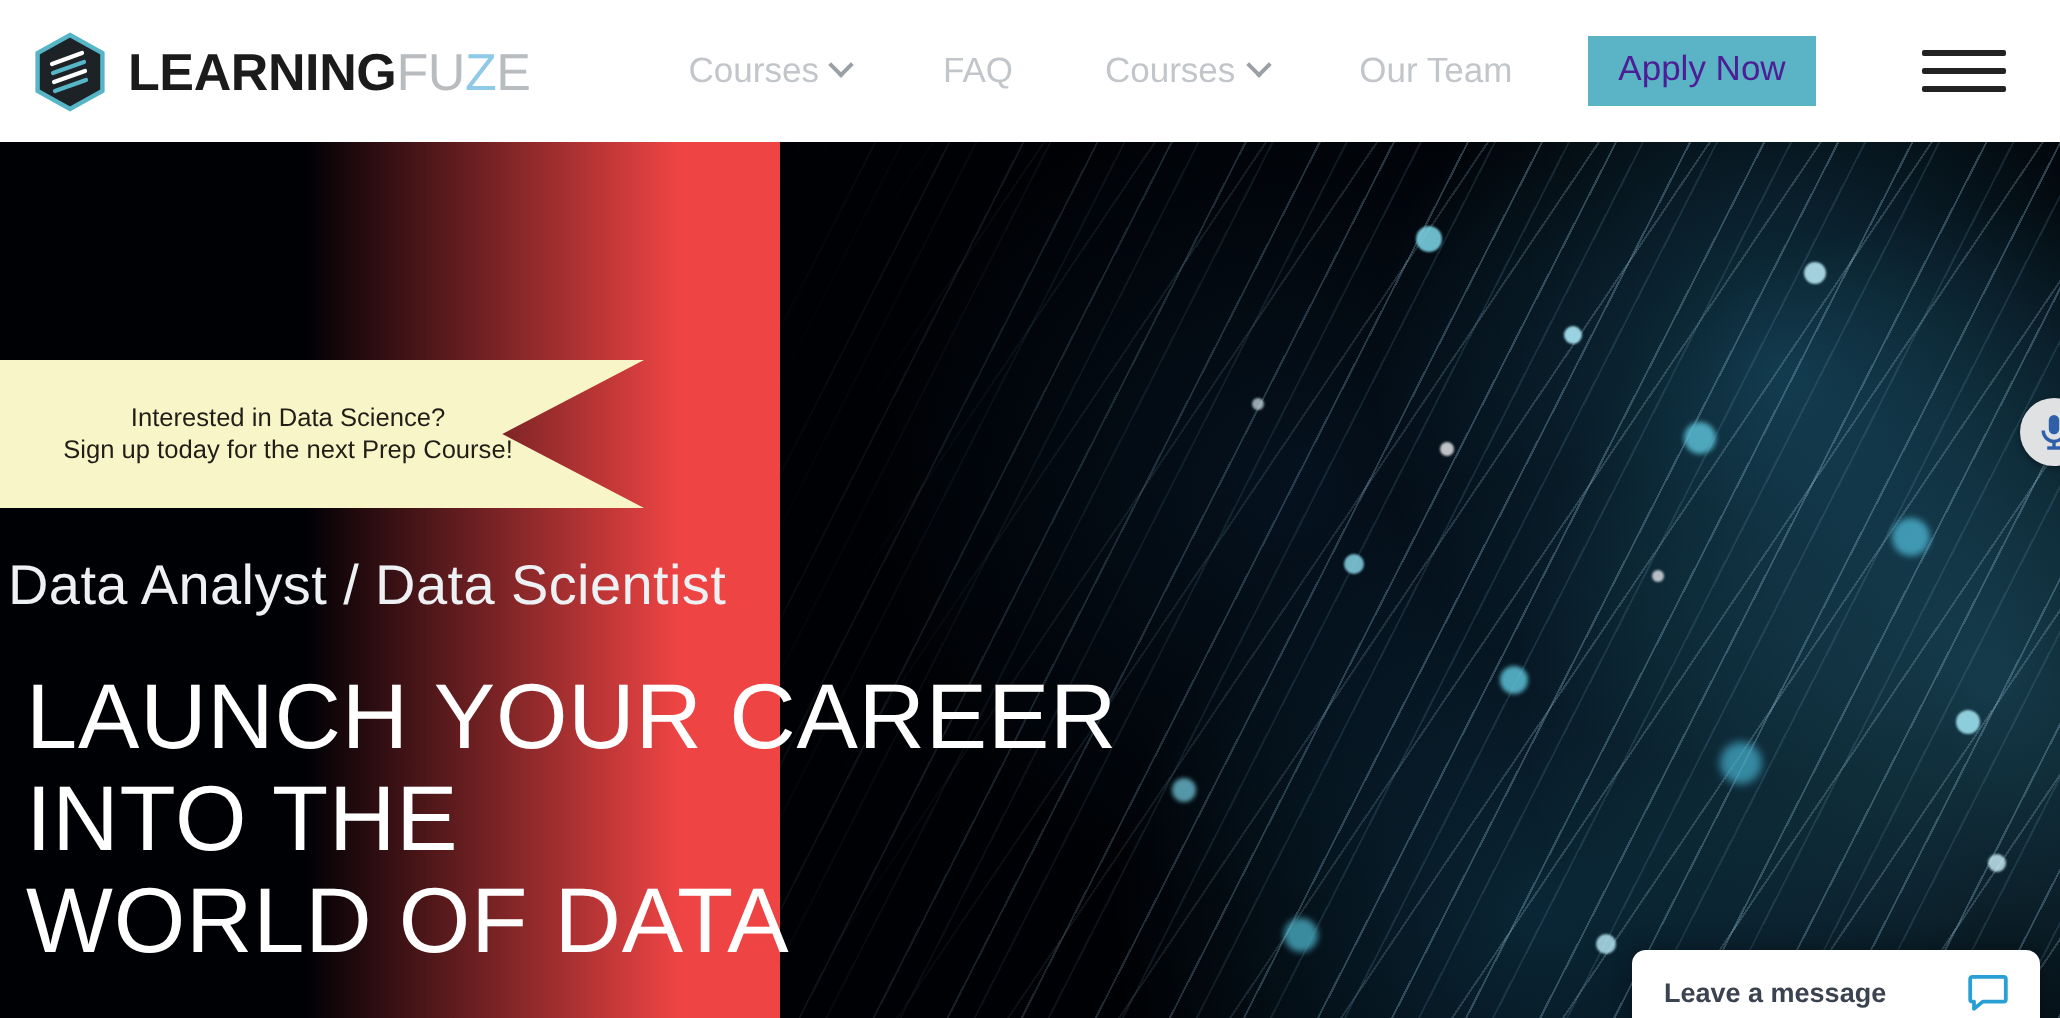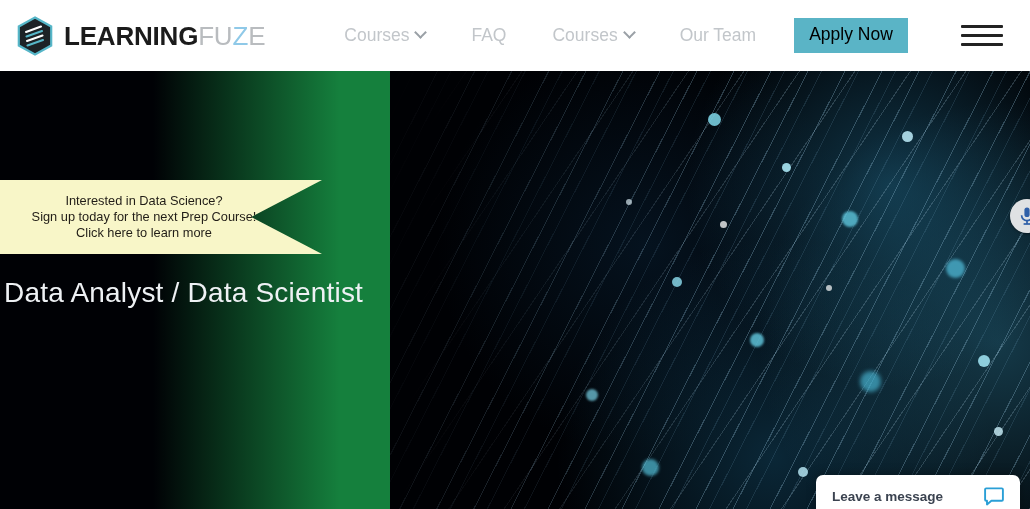--- a/index.html
+++ b/index.html
@@ -33,31 +33,31 @@
     margin-right:46px; white-space:nowrap; cursor:pointer;
   }
   .nav-item:last-of-type { margin-right:0; }
   .caret {
     display:inline-block; width:9px; height:9px;
     border-right:2.4px solid #9aa0a6; border-bottom:2.4px solid #9aa0a6;
     transform:translateY(-3px) rotate(45deg);
   }
   .apply-btn {
     margin-left:38px;
-    background:#5ab4c6; color:#000000;
+    background:#5ab4c6; color:#4c1d95;
     font-size:17.5px; padding:7px 15px 9px 15px;
     white-space:nowrap; cursor:pointer; line-height:1.1;
   }
   .burger { margin-left:53px; width:42px; cursor:pointer; display:flex; flex-direction:column; gap:6px; }
   .burger span { display:block; height:3px; background:#222; border-radius:1px; }
 
   
   .hero {
     position:absolute; left:0; top:71px; width:1030px; height:438px;
-    background:#15803d;
+    background:#ef4444;
     overflow:hidden;
   }
   
   .photo {
     position:absolute; right:0; top:0; width:640px; height:438px;
     background:
       radial-gradient(circle at 78% 26%, rgba(40,130,170,.40) 0%, rgba(0,0,0,0) 34%),
       radial-gradient(circle at 95% 62%, rgba(55,150,185,.38) 0%, rgba(0,0,0,0) 36%),
       radial-gradient(circle at 60% 88%, rgba(30,110,150,.35) 0%, rgba(0,0,0,0) 40%),
       radial-gradient(circle at 40% 40%, rgba(20,70,110,.25) 0%, rgba(0,0,0,0) 45%),
@@ -203,25 +203,29 @@
       <div class="bokeh" style="left:330px;top:150px;width:7px;height:7px;background:#ffffff;opacity:.75;"></div>
       <div class="bokeh" style="left:436px;top:214px;width:6px;height:6px;background:#ffffff;opacity:.7;"></div>
       <div class="bokeh" style="left:236px;top:128px;width:6px;height:6px;background:#e6f8ff;opacity:.65;"></div>
     </div>
 
     <div class="fade-left"></div>
 
     <div class="ribbon">
       <div class="ribbon-line">Interested in Data Science?</div>
       <div class="ribbon-line">Sign up today for the next Prep Course!</div>
-      <div class="ribbon-line">Click here to learn more</div>
     </div>
 
     <div class="eyebrow">Data Analyst / Data Scientist</div>
 
+    <div class="headline">
+      <div>LAUNCH YOUR CAREER</div>
+      <div>INTO THE</div>
+      <div>WORLD OF DATA</div>
+    </div>
 
   </div>
 
   <div class="mic-btn">
     <svg width="16" height="20" viewBox="0 0 16 20" aria-hidden="true">
       <rect x="5.4" y="1.5" width="5.2" height="9.6" rx="2.6" fill="#2f5fa8"></rect>
       <path d="M2.6 9.3a5.4 5.4 0 0 0 10.8 0" fill="none" stroke="#2f5fa8" stroke-width="1.7"></path>
       <line x1="8" y1="14.7" x2="8" y2="18" stroke="#2f5fa8" stroke-width="1.7"></line>
       <line x1="4.6" y1="18" x2="11.4" y2="18" stroke="#2f5fa8" stroke-width="1.7"></line>
     </svg>

